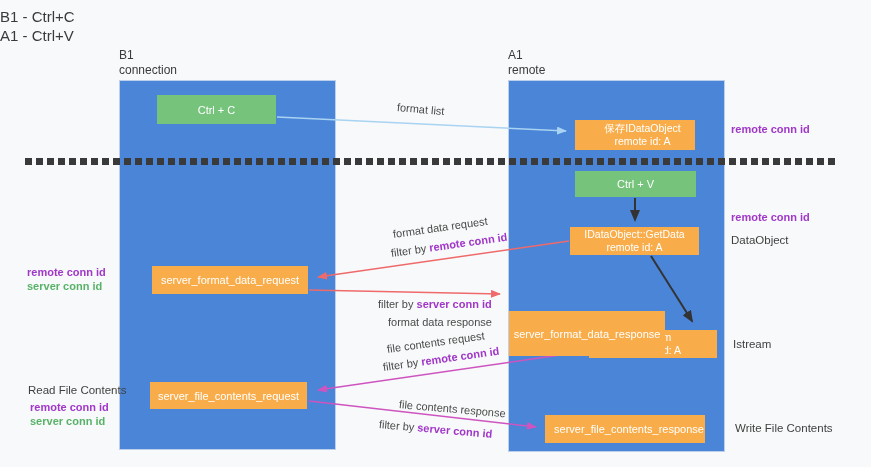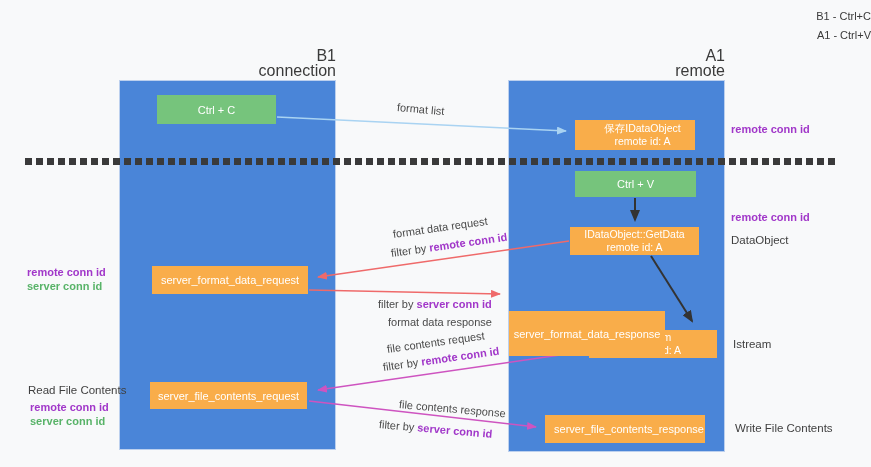--- a/index.html
+++ b/index.html
@@ -8,26 +8,26 @@
     background:#f8f9fa;
   }
   .canvas{
     position:relative;
     width:871px;height:467px;
     background:#f8f9fa;
     overflow:hidden;
   }
   .title{
     position:absolute;left:0;top:7px;width:871px;
-    text-align:right;
-    font-size:11px;line-height:19px;color:#3a3a3a;
+    text-align:left;
+    font-size:15px;line-height:19px;color:#3a3a3a;
   }
   .lane-header{
     position:absolute;top:48px;width:217px;
-    text-align:right;font-size:16px;line-height:15px;color:#3a3a3a;
+    text-align:left;font-size:12px;line-height:15px;color:#3a3a3a;
   }
   .lane-header.left{left:119px;}
   .lane-header.right{left:508px;}
   .lane{
     position:absolute;top:80px;width:217px;
     background:#4a85d8;
     border:1px solid #bcd0ee;
     box-sizing:border-box;
   }
   .lane.left{left:119px;height:370px;}

